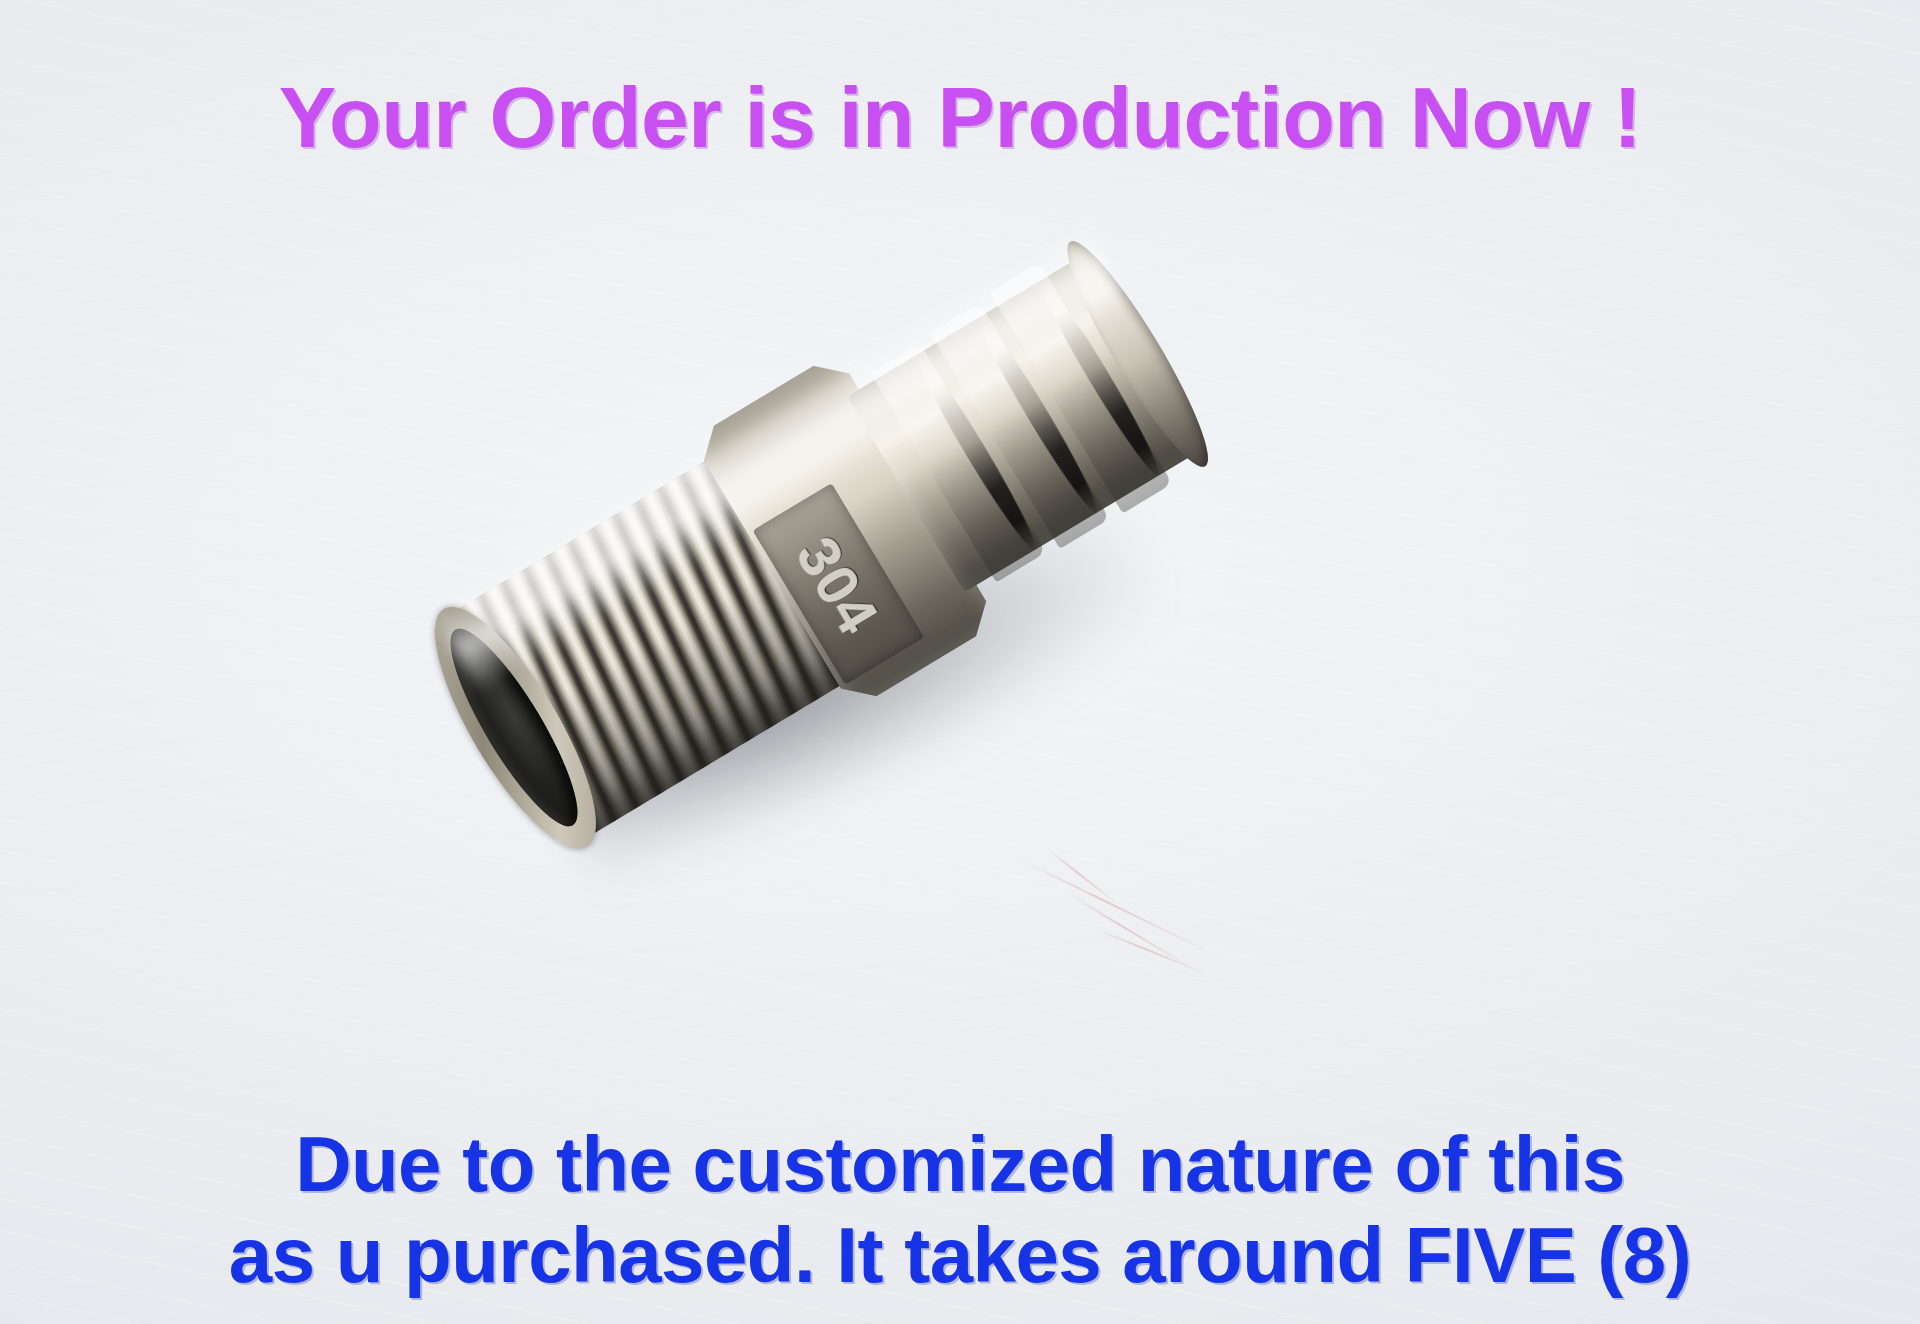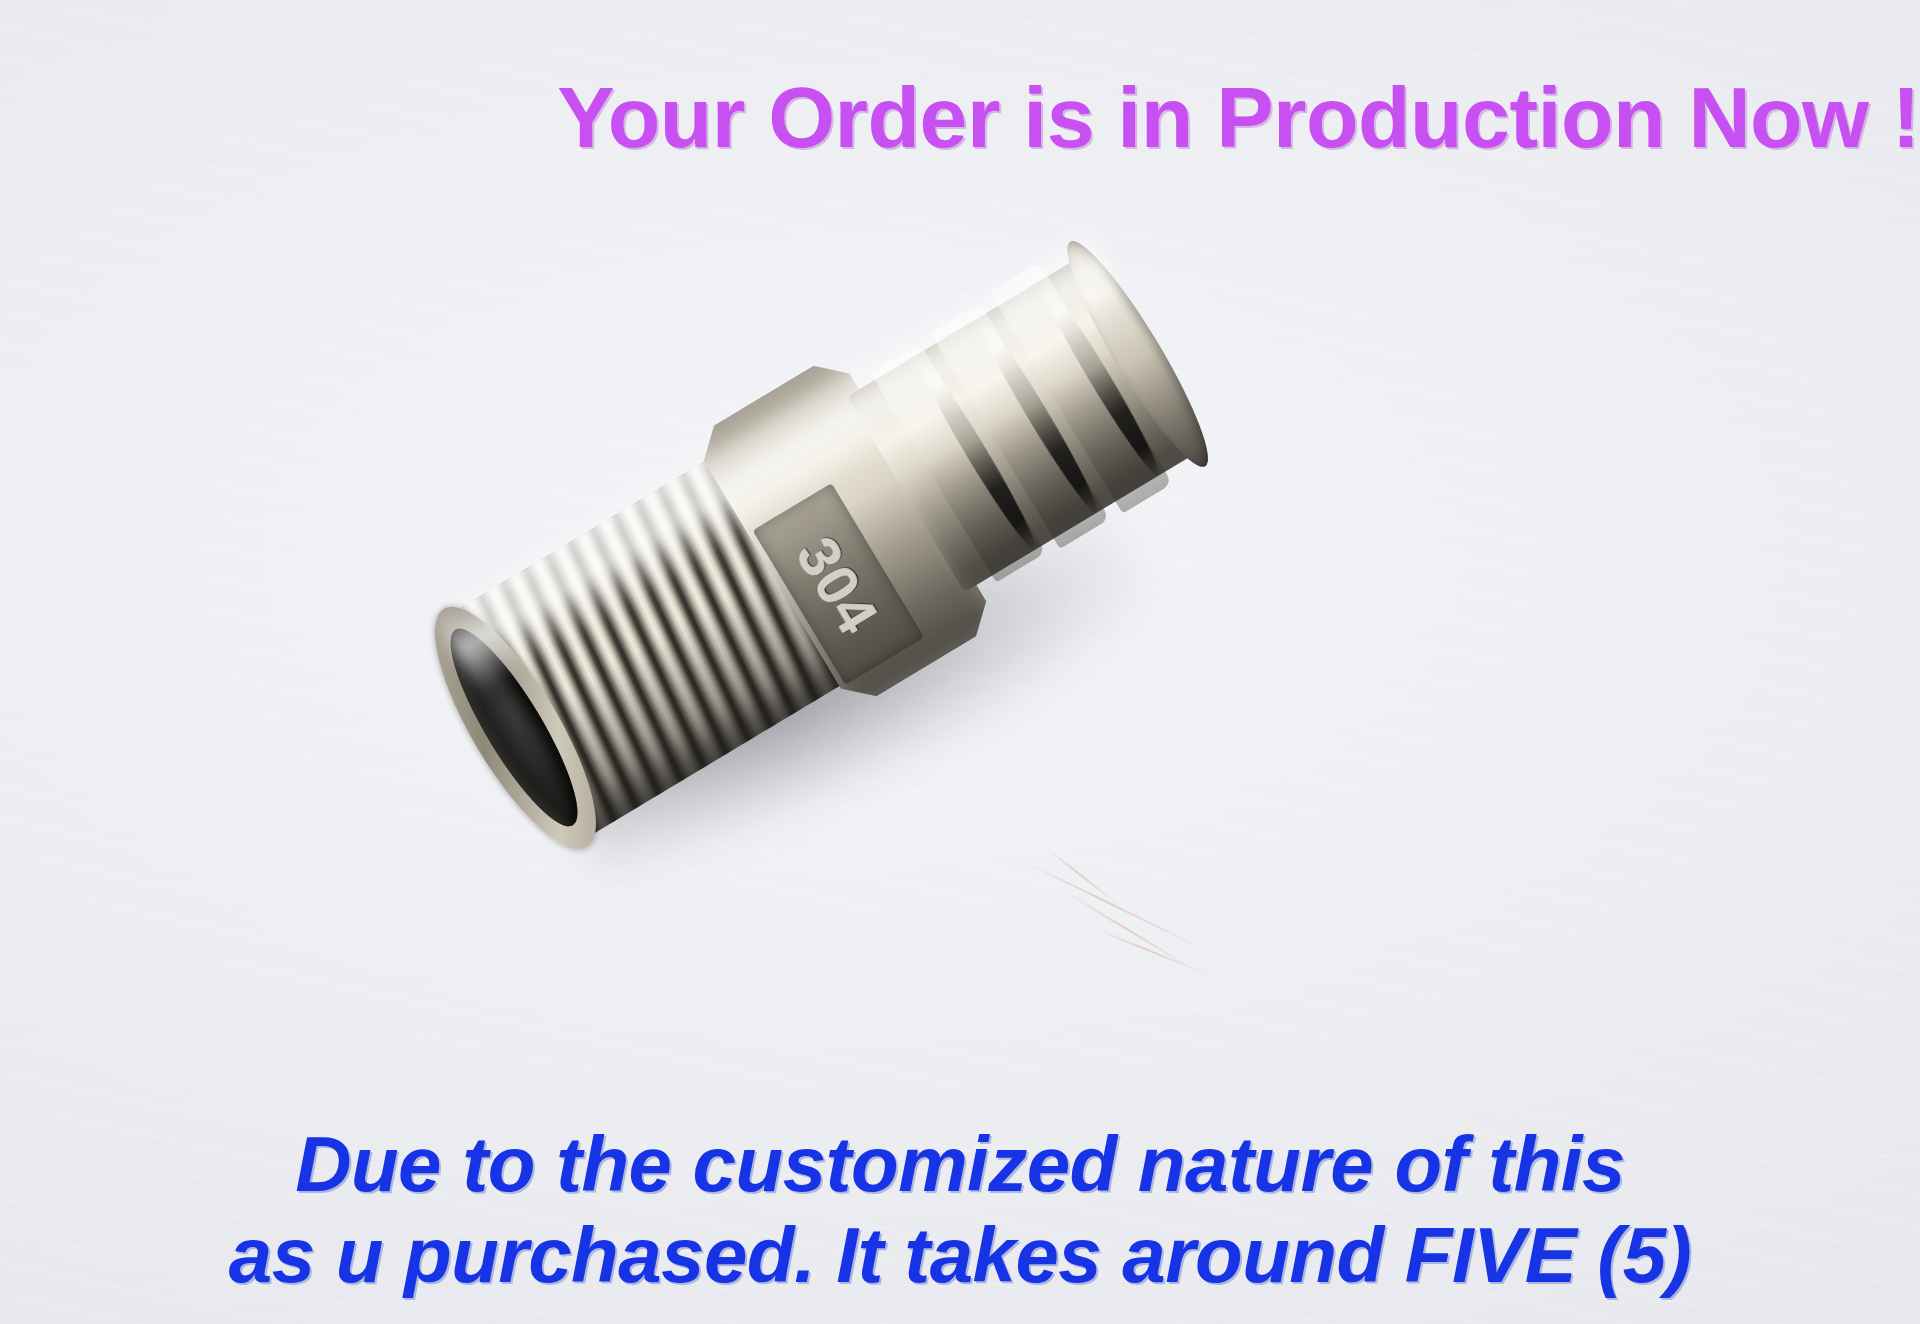--- a/index.html
+++ b/index.html
@@ -42,21 +42,21 @@
   .scratch.s2 { width: 150px; top: 930px; left: 1055px; transform: rotate(31deg); }
   .scratch.s3 { width: 120px; top: 950px; left: 1090px; transform: rotate(22deg); }
   .scratch.s4 { width: 90px;  top: 876px; left: 1038px; transform: rotate(38deg); }
 
   
   .headline {
     position: absolute;
     top: 74px;
     left: 0;
     width: 100%;
-    text-align: right;
+    text-align: center;
     font-size: 86px;
     font-weight: bold;
     line-height: 1.02;
     letter-spacing: -0.5px;
     color: #c84ff2;
     text-shadow: 2px 2px 0 rgba(150,60,190,0.30);
     white-space: nowrap;
   }
 
   
@@ -269,21 +269,21 @@
     bottom: 24px;
     width: 100%;
     text-align: center;
     color: #1733e6;
     font-size: 78px;
     font-weight: bold;
     line-height: 1.16;
     letter-spacing: -0.5px;
     text-shadow: 2px 2px 0 rgba(20,45,170,0.28);
   }
-  .notice .nline { display: block; white-space: nowrap; font-style: italic; }
+  .notice .nline { display: block; white-space: nowrap; }
 </style>
 </head>
 <body>
 
 <div class="stage">
 
   <div class="surface-texture"></div>
   <div class="scratch s1"></div>
   <div class="scratch s2"></div>
   <div class="scratch s3"></div>
@@ -309,16 +309,16 @@
     <div class="barb-ring r1"></div>
     <div class="barb-ring r2"></div>
     <div class="barb-ring r3"></div>
     <div class="barb-end"></div>
 
     <div class="product-gloss"></div>
   </div>
 
   <div class="notice">
     <span class="nline">Due to the customized nature of this</span>
-    <span class="nline">as u purchased. It takes around FIVE (5)</span>
+    <span class="nline">as u purchased. It takes around FIVE (8)</span>
   </div>
 
 </div>
 
 </body></html>

